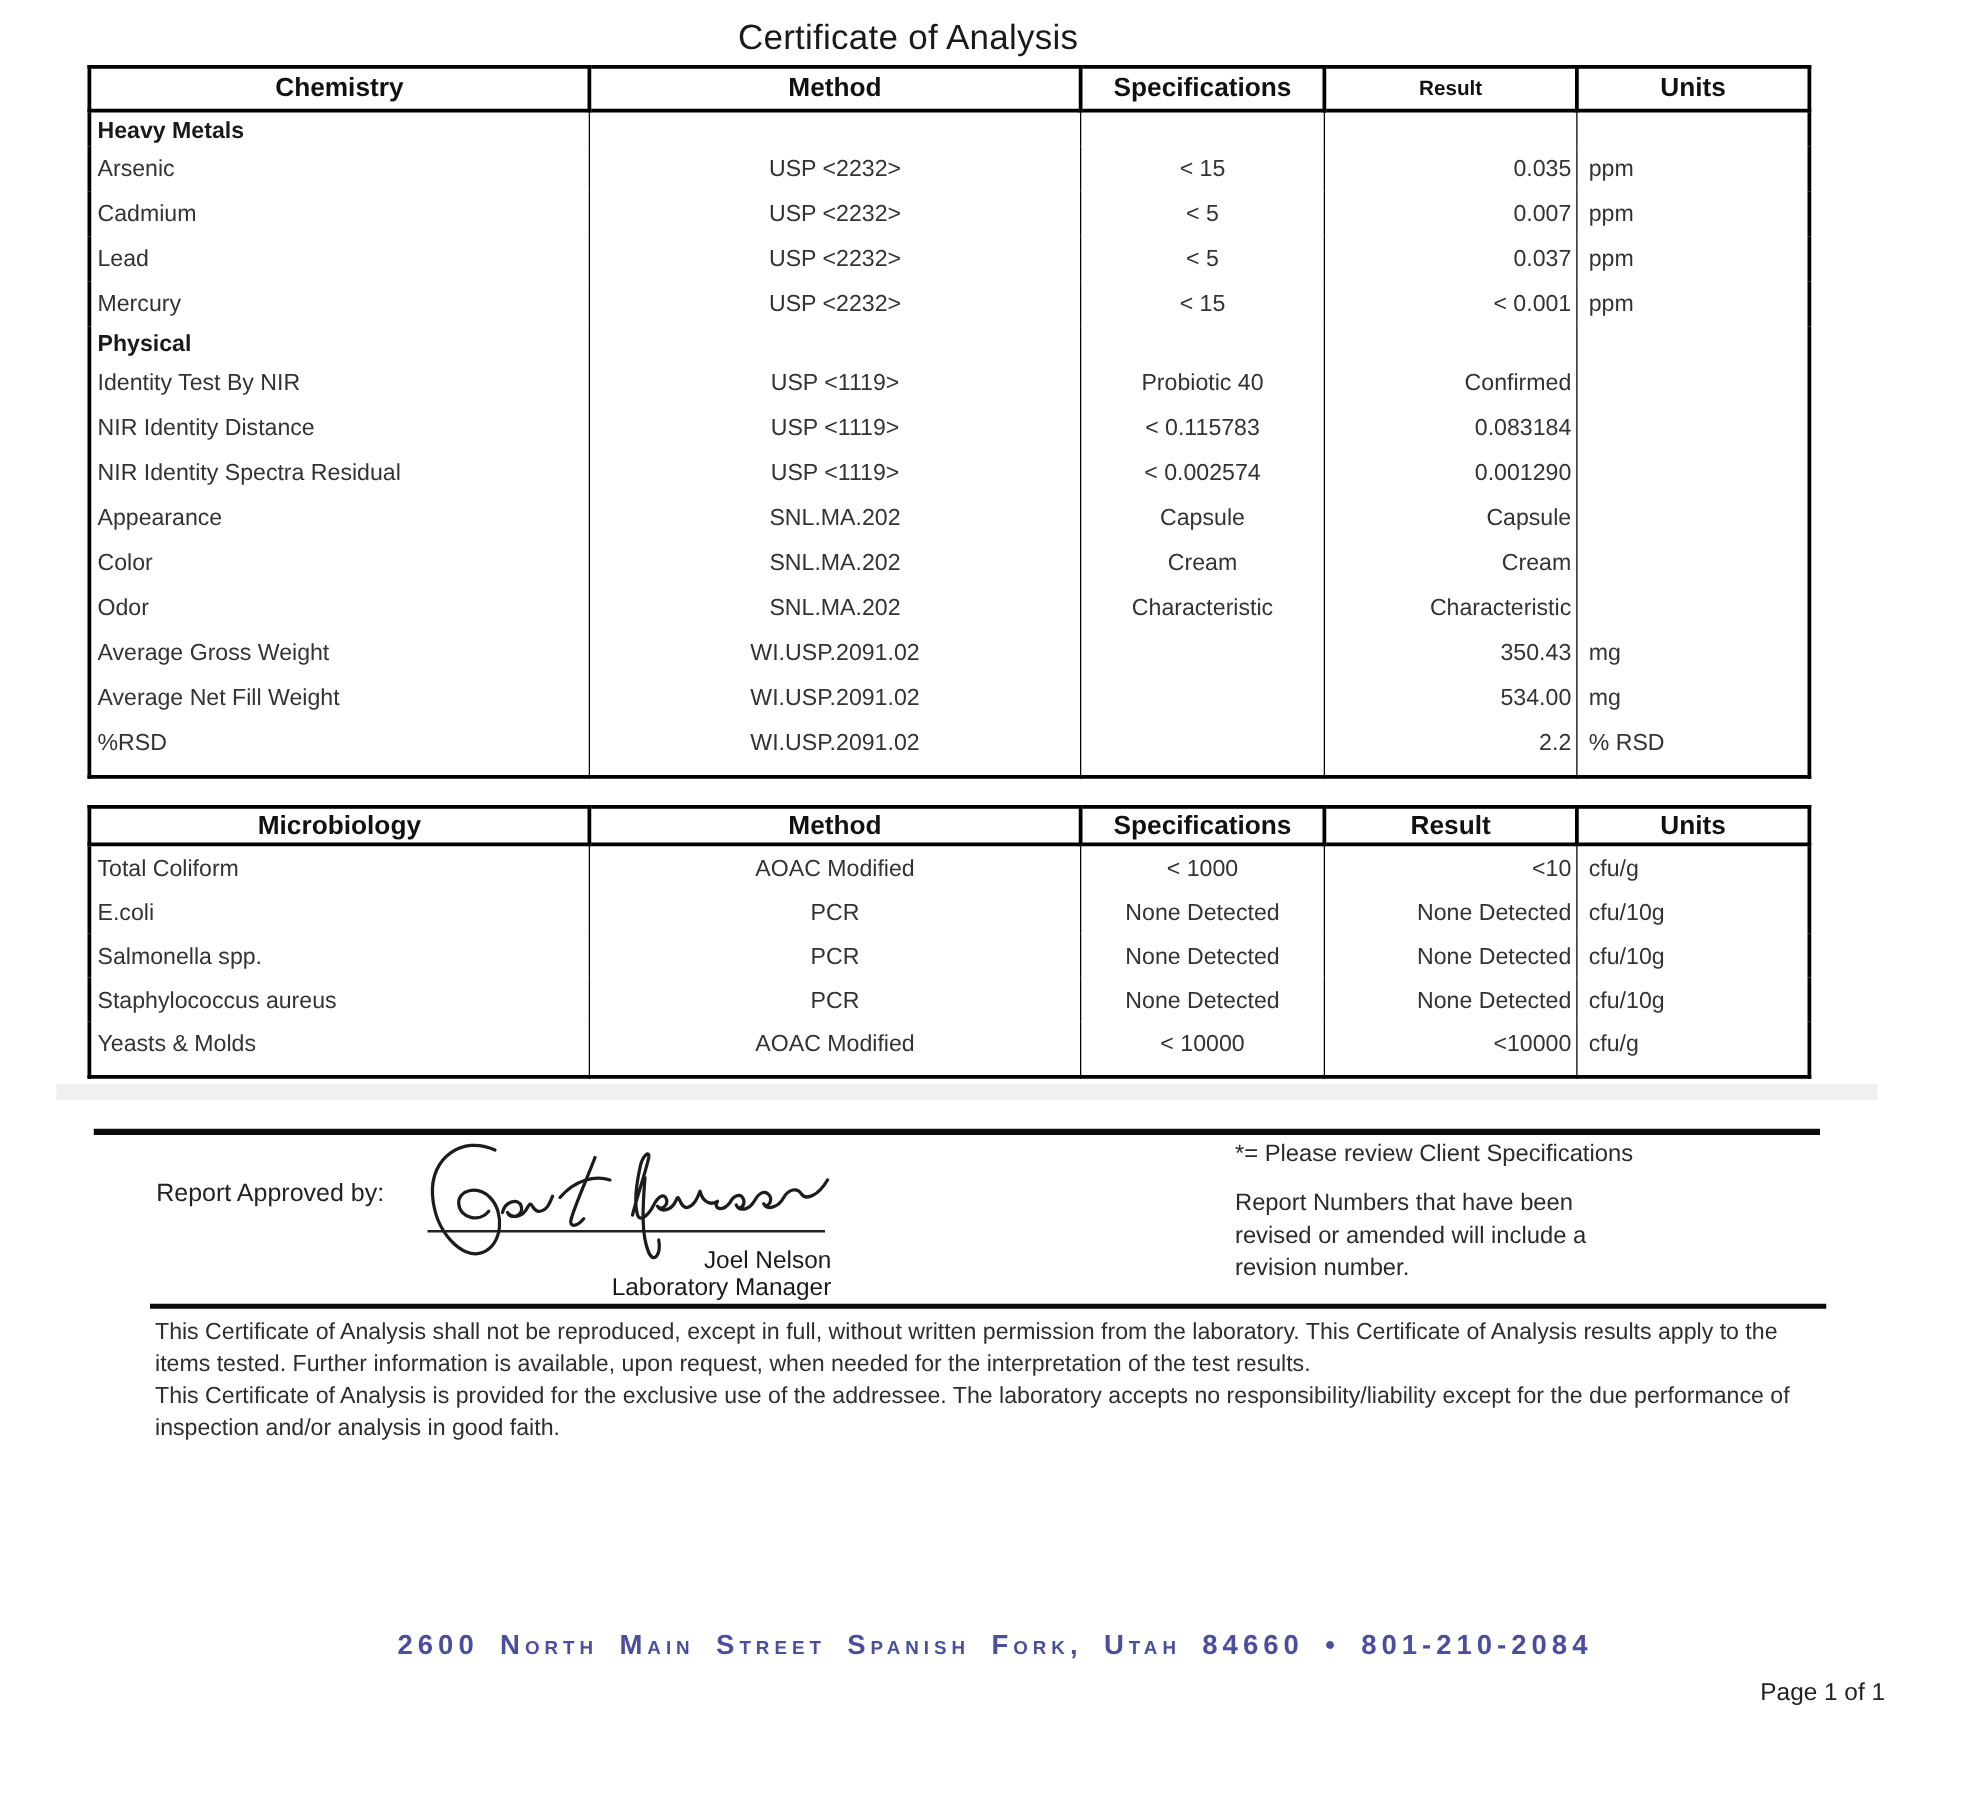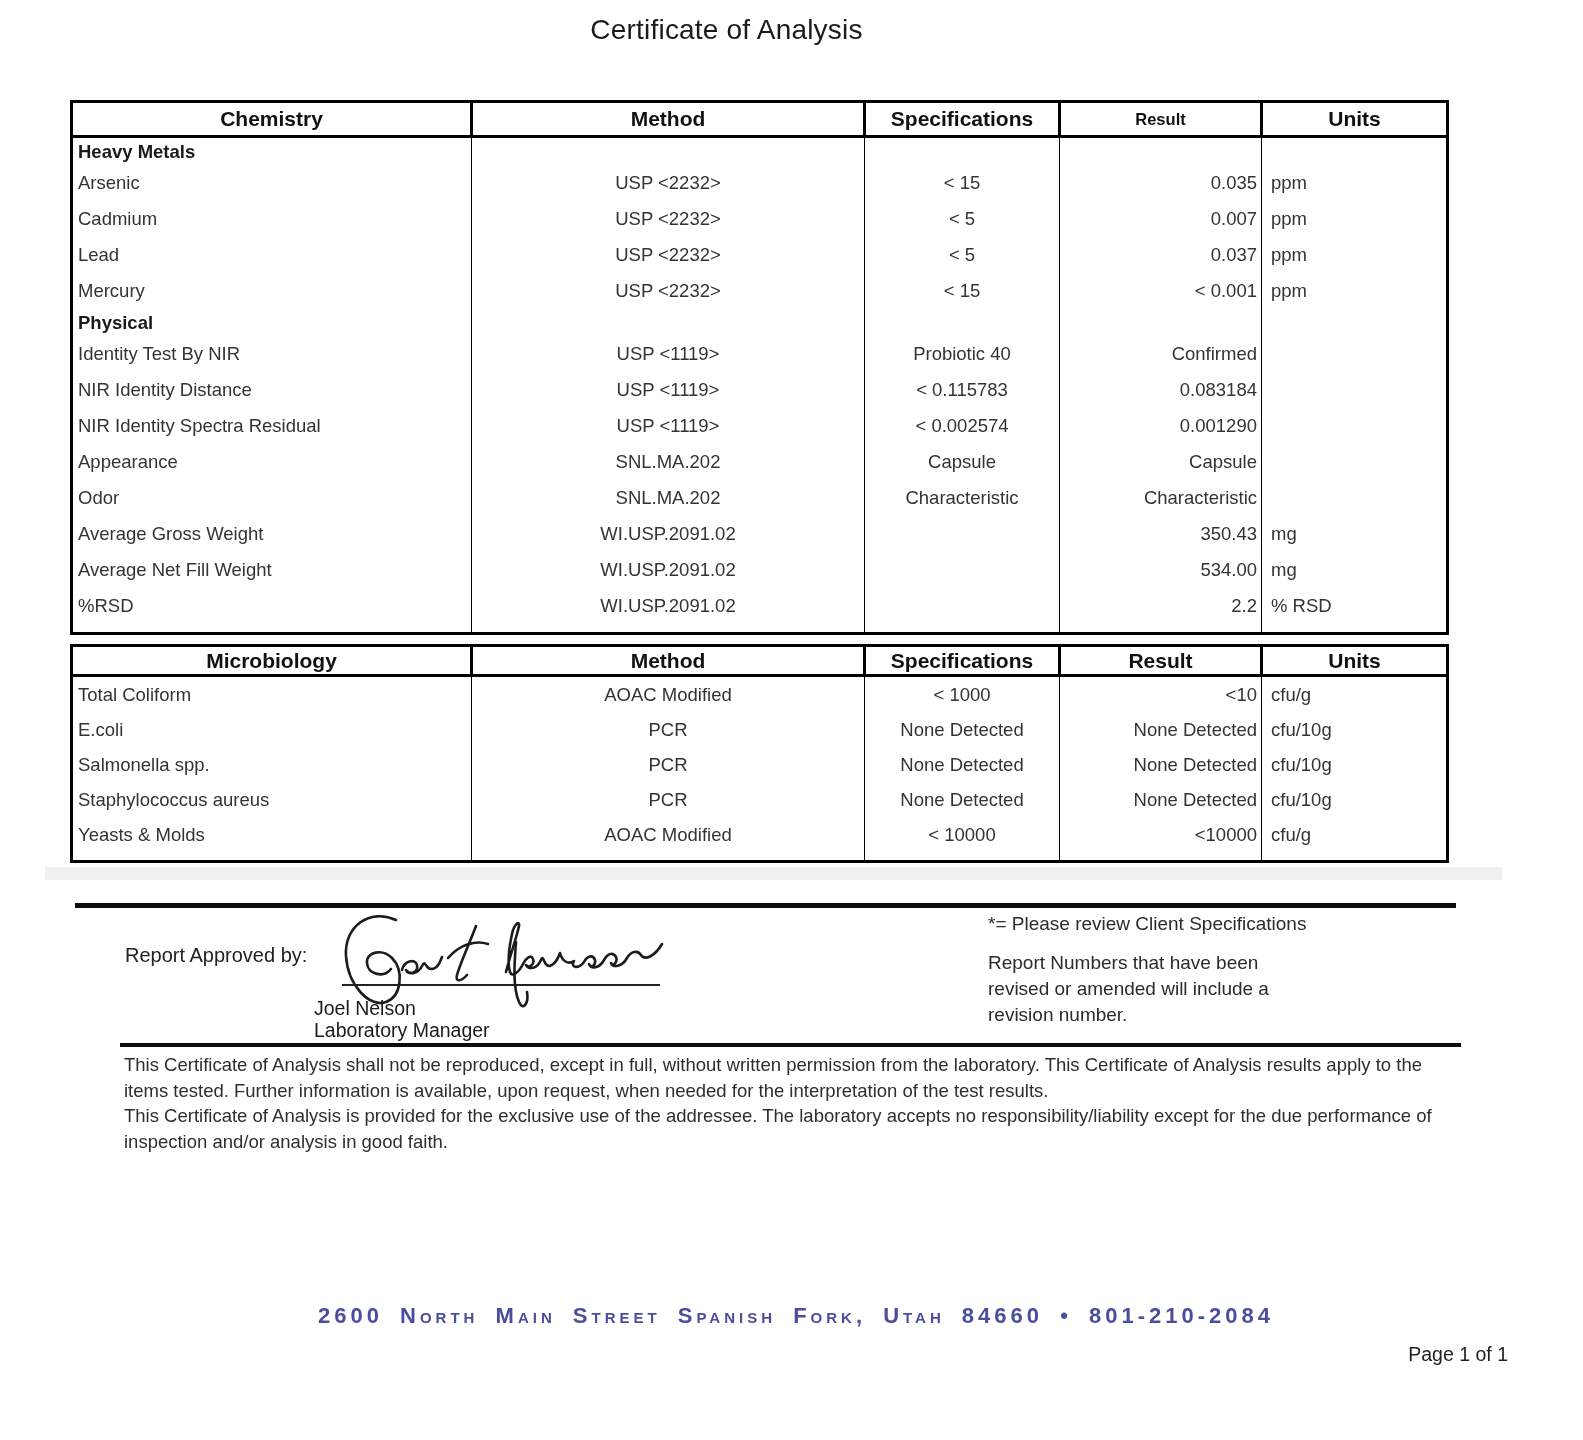--- a/index.html
+++ b/index.html
@@ -13,21 +13,21 @@
   .page-title{
     position:absolute;top:14px;left:0;width:1453px;
     text-align:center;font-size:28px;color:#1a1a1a;letter-spacing:0.2px;
   }
   
   table.coa-table{
     position:absolute;left:70px;width:1376px;
     border-collapse:collapse;table-layout:fixed;
     border:3px solid #000;
   }
-  #chem-table{top:52px;margin-top:48px;}
+  #chem-table{top:52px;}
   #micro-table{top:644px;}
   .coa-table th{
     border:3px solid #000;
     font-weight:bold;font-size:21px;color:#111;
     text-align:center;vertical-align:middle;
     height:30px;padding:1px 4px;
   }
   #micro-table th{height:25px;font-size:21px;}
   .coa-table th.c-result{font-size:16.5px;}
   .coa-table td{
@@ -47,21 +47,21 @@
   .coa-table td.c-result{text-align:right;}
   .coa-table td.c-units{text-align:left;padding-left:9px;}
   
   .gray-strip{position:absolute;top:867px;left:45px;width:1457px;height:13px;background:#f0f0f0;}
   .rule-1{position:absolute;top:903px;left:75px;width:1381px;height:5px;background:#0c0c0c;}
   .rule-2{position:absolute;top:1043px;left:120px;width:1341px;height:4px;background:#0c0c0c;}
   
   .approved-label{position:absolute;left:125px;top:944px;font-size:20px;color:#222;}
   .signature-line{position:absolute;left:342px;top:984px;width:318px;height:2px;background:#222;}
   .signature-svg{position:absolute;left:330px;top:912px;width:335px;height:100px;}
-  .signer-block{position:absolute;left:314px;top:997px;width:335px;text-align:left;}
+  .signer-block{position:absolute;left:330px;top:997px;width:335px;text-align:right;}
   .signer-name{font-size:19.5px;color:#1a1a1a;line-height:22px;}
   .signer-title{font-size:19.5px;color:#1a1a1a;line-height:23px;}
   
   .asterisk-note{position:absolute;left:988px;top:913px;font-size:19px;color:#2b2b2b;}
   .revision-note{position:absolute;left:988px;top:950px;width:305px;font-size:19px;line-height:26px;color:#2b2b2b;}
   
   .disclaimer{position:absolute;left:124px;top:1052px;width:1322px;font-size:18.5px;line-height:25.5px;color:#2e2e2e;}
   .disclaimer p{margin:0;}
   
   .footer-address{
@@ -163,20 +163,27 @@
         <td class="c-units"></td>
       </tr>
       <tr class="data-row">
         <td class="c-name">Appearance</td>
         <td class="c-method">SNL.MA.202</td>
         <td class="c-spec">Capsule</td>
         <td class="c-result">Capsule</td>
         <td class="c-units"></td>
       </tr>
       <tr class="data-row">
+        <td class="c-name">Color</td>
+        <td class="c-method">SNL.MA.202</td>
+        <td class="c-spec">Cream</td>
+        <td class="c-result">Cream</td>
+        <td class="c-units"></td>
+      </tr>
+      <tr class="data-row">
         <td class="c-name">Odor</td>
         <td class="c-method">SNL.MA.202</td>
         <td class="c-spec">Characteristic</td>
         <td class="c-result">Characteristic</td>
         <td class="c-units"></td>
       </tr>
       <tr class="data-row">
         <td class="c-name">Average Gross Weight</td>
         <td class="c-method">WI.USP.2091.02</td>
         <td class="c-spec"></td>

